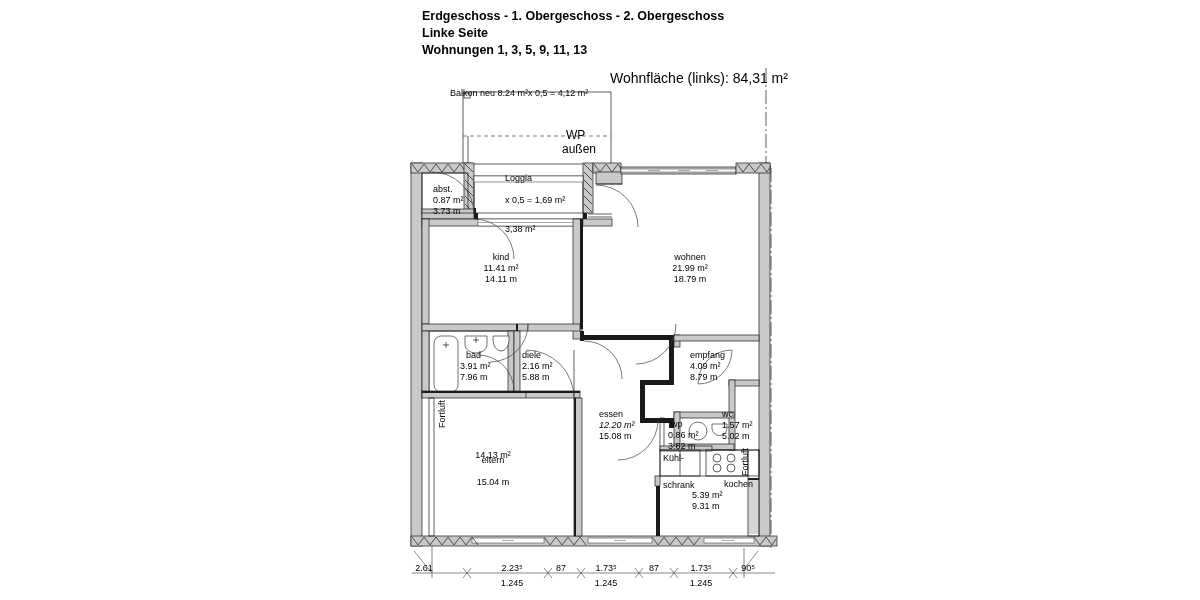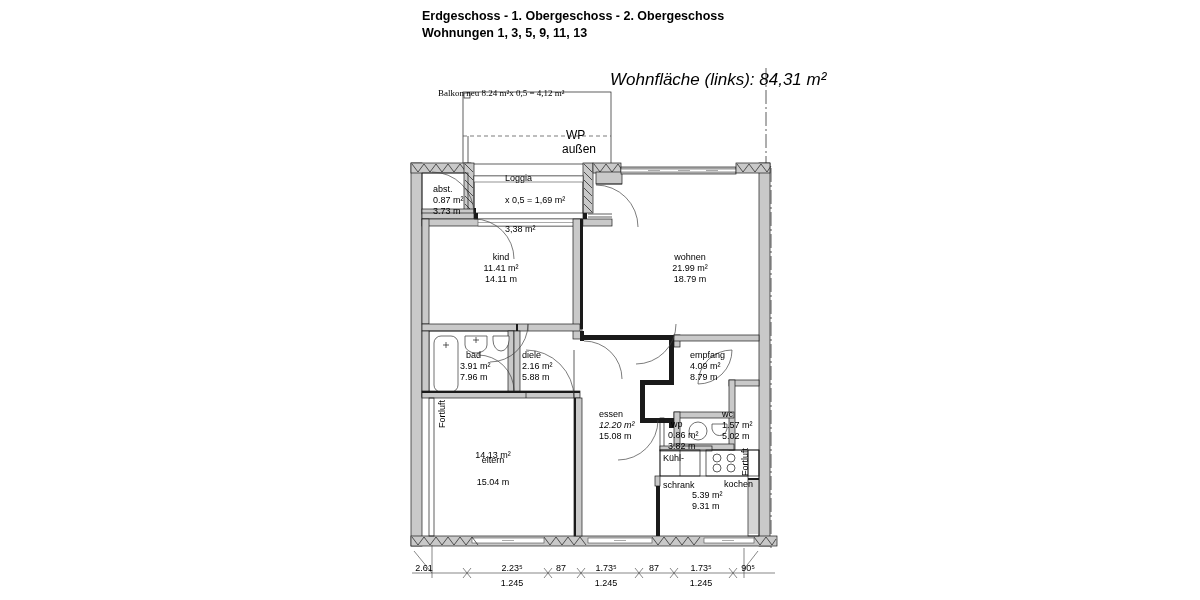--- a/index.html
+++ b/index.html
@@ -8,21 +8,21 @@
     width:1200px;height:600px;background:#ffffff;overflow:hidden;
     font-family:"Liberation Sans","DejaVu Sans",sans-serif;
     color:#000;position:relative;
   }
   #stage{position:absolute;left:0;top:0;width:1200px;height:600px;}
 
   
   .titleblock{position:absolute;left:392px;top:8px;font-size:12.5px;font-weight:bold;line-height:17px;}
   .titleblock div{white-space:nowrap;padding-left:30px;}
 
-  .wohnflaeche{position:absolute;left:610px;top:70px;font-size:17px;white-space:nowrap;font-style:italic;}
+  .wohnflaeche{position:absolute;left:610px;top:70px;font-size:14px;white-space:nowrap;}
 
   
   .lbl{position:absolute;font-size:9px;line-height:11px;white-space:nowrap;}
   .lbl.c{text-align:center;transform:translateX(-50%);}
   .lbl.big{font-size:12px;line-height:14px;}
   .lbl.vert{writing-mode:vertical-rl;transform:rotate(180deg);transform-origin:center;}
 
   svg{position:absolute;left:0;top:0;}
   .wallfill{fill:#c9c9c9;stroke:#1a1a1a;stroke-width:.7;}
   .wallsolid{fill:#1a1a1a;stroke:none;}
@@ -35,20 +35,21 @@
   .cl{stroke:#333;stroke-width:.8;fill:none;stroke-dasharray:14 3 2 3;}
   .dash{stroke:#444;stroke-width:.7;fill:none;stroke-dasharray:4 3;}
 </style>
 </head>
 <body>
 
 <div id="stage">
 
   <div class="titleblock">
     <div>Erdgeschoss - 1. Obergeschoss - 2. Obergeschoss</div>
+    <div>Linke Seite</div>
     <div>Wohnungen 1, 3, 5, 9, 11, 13</div>
   </div>
 
   <div class="wohnflaeche">Wohnfläche (links): 84,31 m²</div>
 
   <svg width="1200" height="600">
 
     <line class="cl" x1="766" y1="68" x2="766" y2="165"></line>
     <line class="cl" x1="771" y1="168" x2="771" y2="548"></line>
 
@@ -269,21 +270,21 @@
         <path d="M463,568 l8,10 M471,568 l-8,10"></path>
         <path d="M544,568 l8,10 M552,568 l-8,10"></path>
         <path d="M577,568 l8,10 M585,568 l-8,10"></path>
         <path d="M635,568 l8,10 M643,568 l-8,10"></path>
         <path d="M670,568 l8,10 M678,568 l-8,10"></path>
         <path d="M729,568 l8,10 M737,568 l-8,10"></path>
       </g>
     </g>
   </svg>
 
-  <div class="lbl" style="left:438px;top:88px;font-family:Liberation Serif, serif;">Balkon neu 8.24 m²x 0,5 = 4,12 m²</div>
+  <div class="lbl" style="left:450px;top:88px;">Balkon neu 8.24 m²x 0,5 = 4,12 m²</div>
 
   <div class="lbl big" style="left:566px;top:128px;">WP</div>
   <div class="lbl big" style="left:562px;top:142px;">außen</div>
 
   <div class="lbl" style="left:505px;top:173px;">Loggia</div>
   <div class="lbl" style="left:505px;top:184px;margin-top:40px;">3,38 m²</div>
   <div class="lbl" style="left:505px;top:195px;">x 0,5 = 1,69 m²</div>
 
   <div class="lbl" style="left:433px;top:184px;">abst.</div>
   <div class="lbl" style="left:433px;top:195px;">0.87 m²</div>

